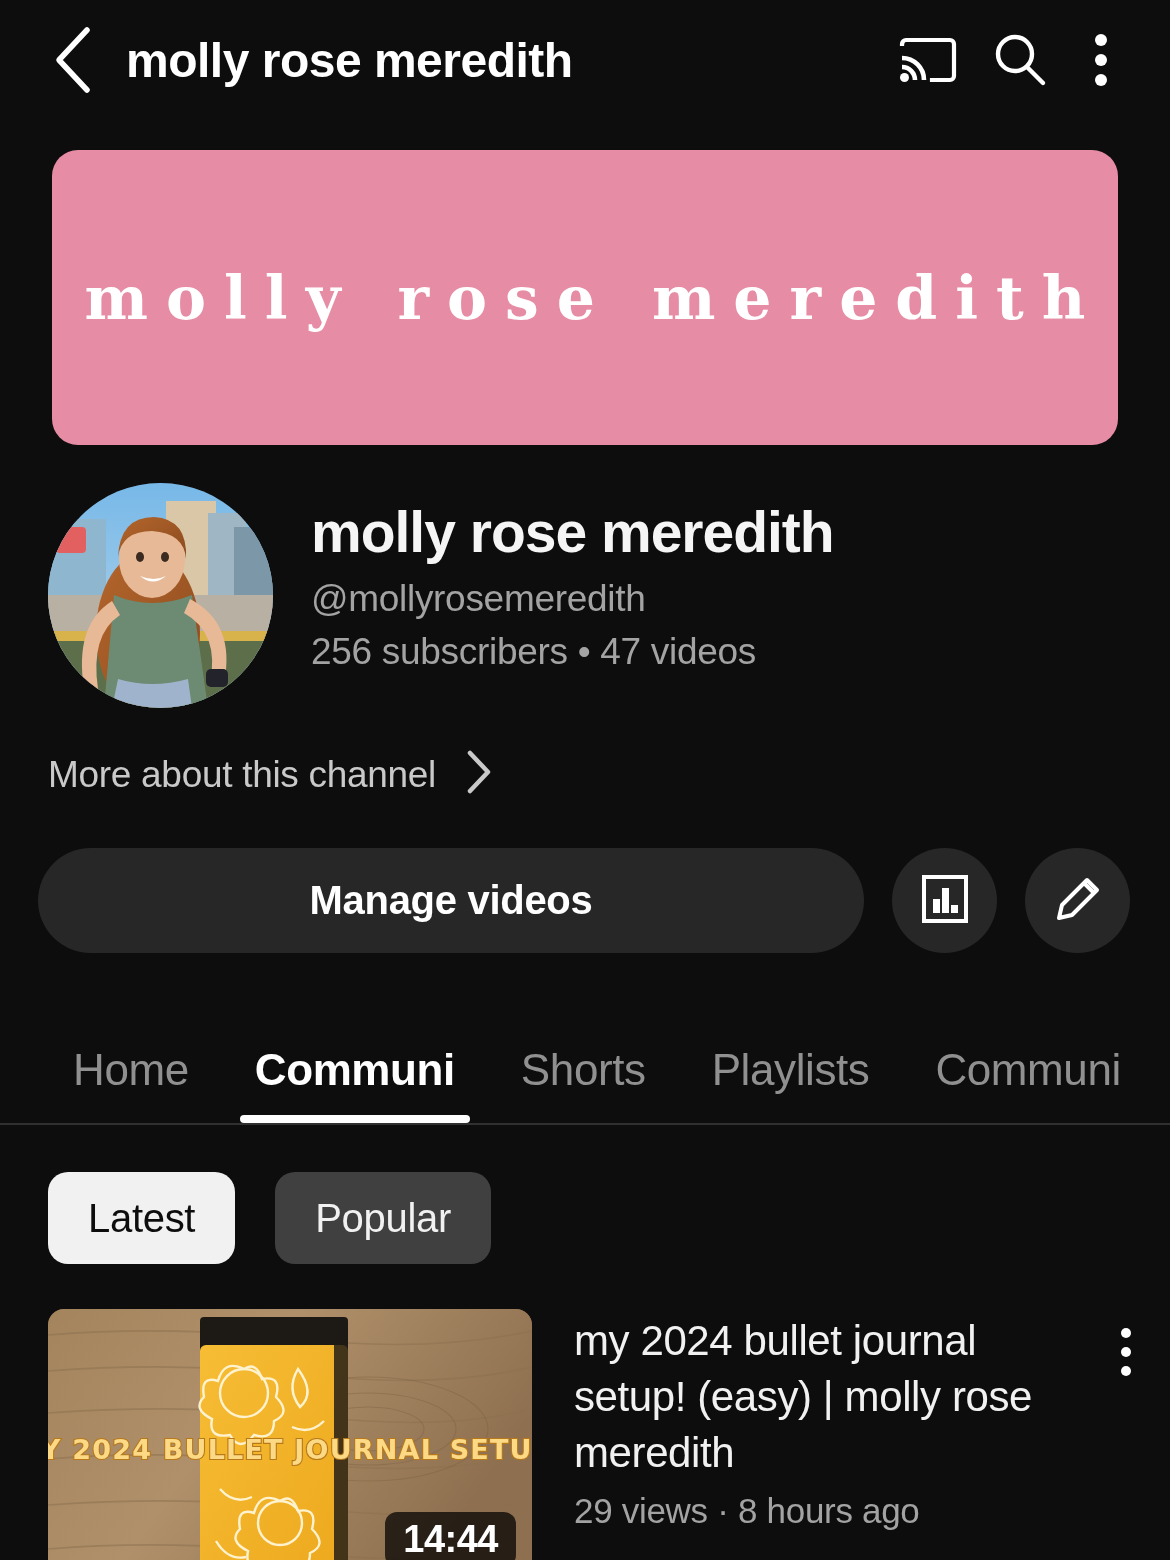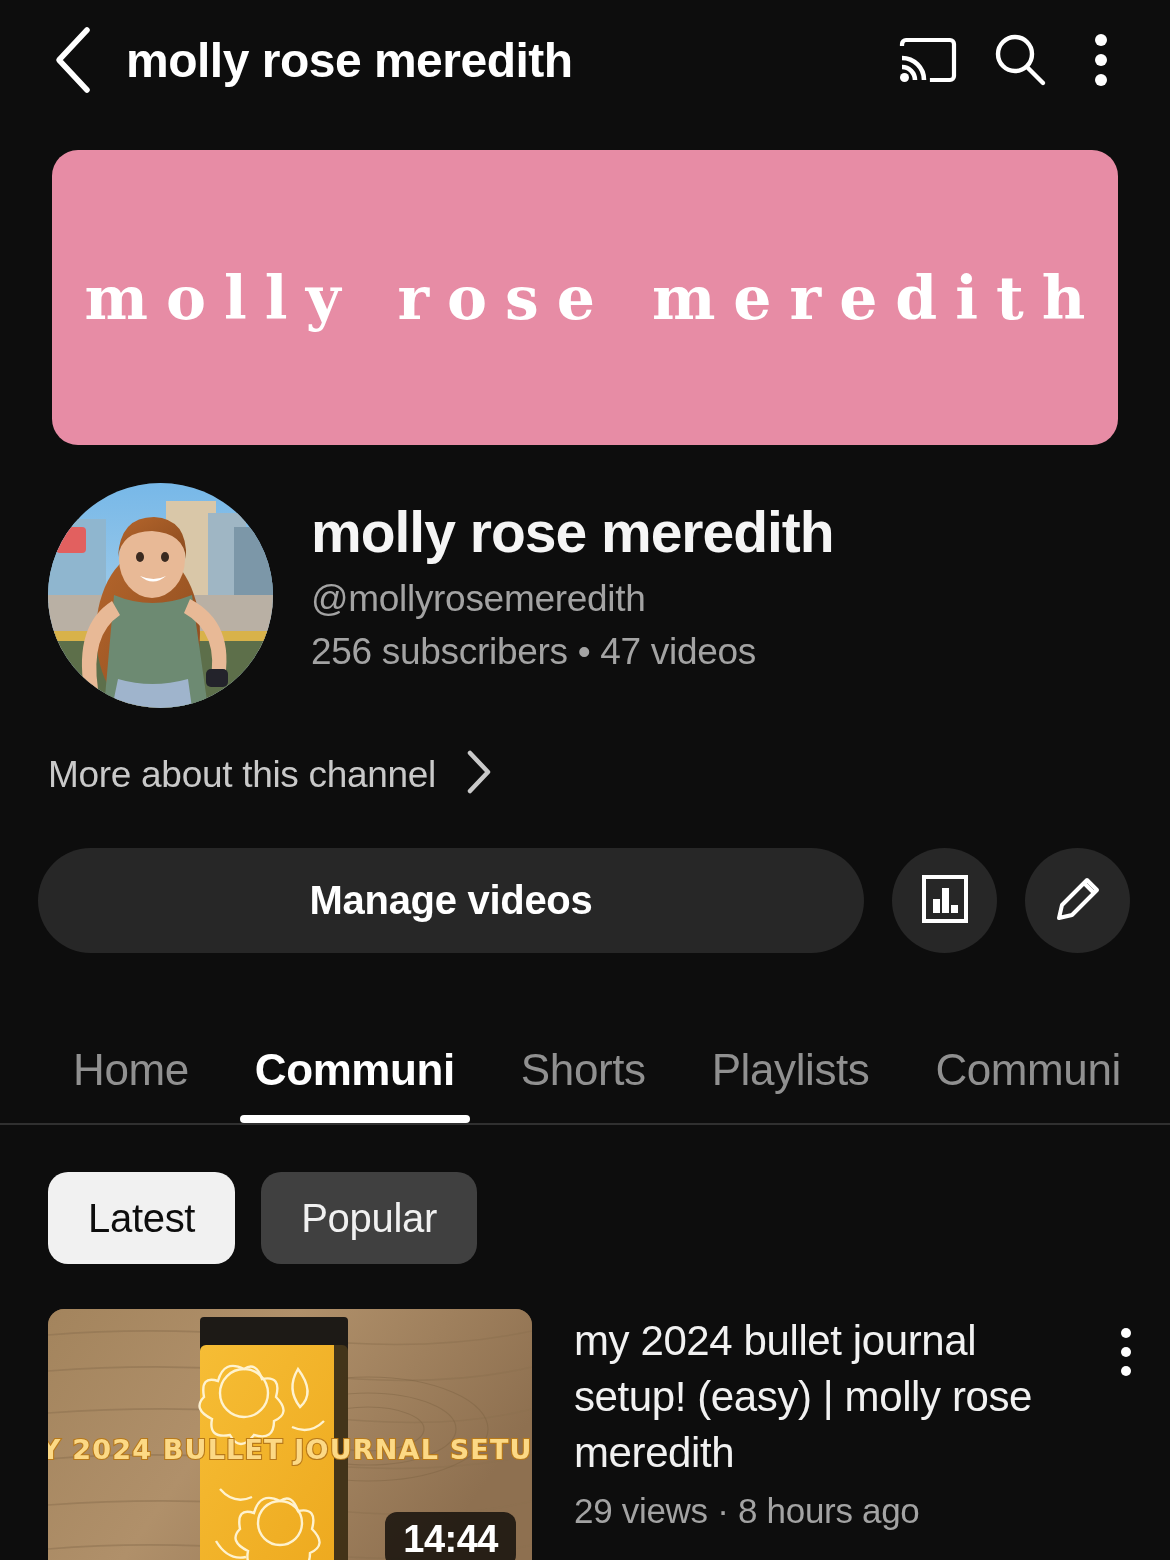--- a/index.html
+++ b/index.html
@@ -113,21 +113,21 @@
   }
   .tab.active { color: #ffffff; font-weight: bold; }
   .tab.active::after {
     content: ""; position: absolute;
     left: 18px; right: 18px; bottom: 0;
     height: 8px; background: #ffffff; border-radius: 4px;
   }
   .tabs-divider { height: 2px; background: #303030; width: 100%; }
 
   
-  .chips { display: flex; gap: 26px; padding: 47px 0 0 48px; }
+  .chips { display: flex; gap: 40px; padding: 47px 0 0 48px; }
   .chip {
     height: 92px; border-radius: 20px; padding: 0 40px;
     display: flex; align-items: center; justify-content: center;
     font-size: 40px; letter-spacing: -0.3px;
     background: #404040; color: #f1f1f1; border: none;
     font-family: "Liberation Sans", sans-serif;
   }
   .chip.active { background: #f1f1f1; color: #0d0d0d; }
 
   

